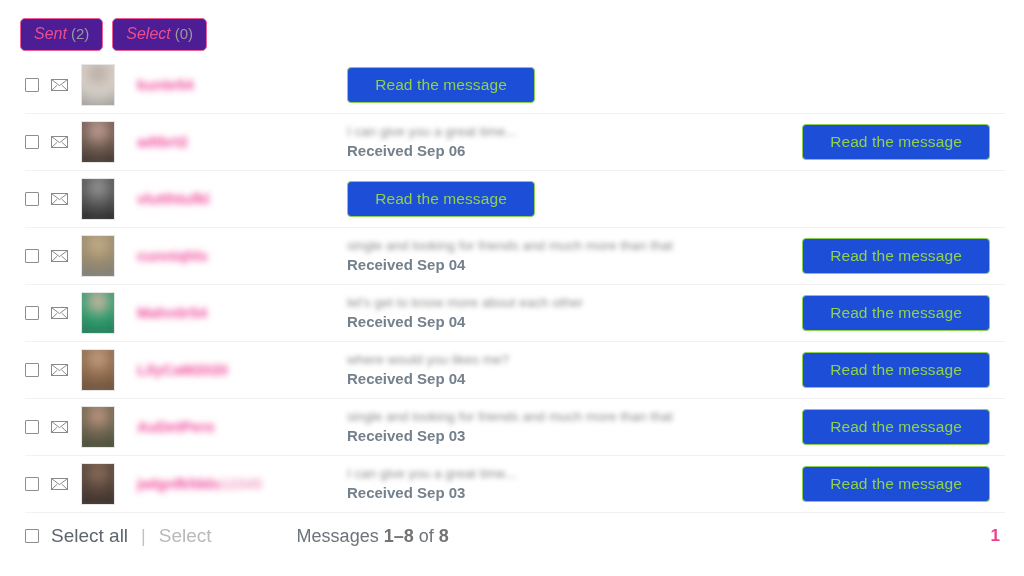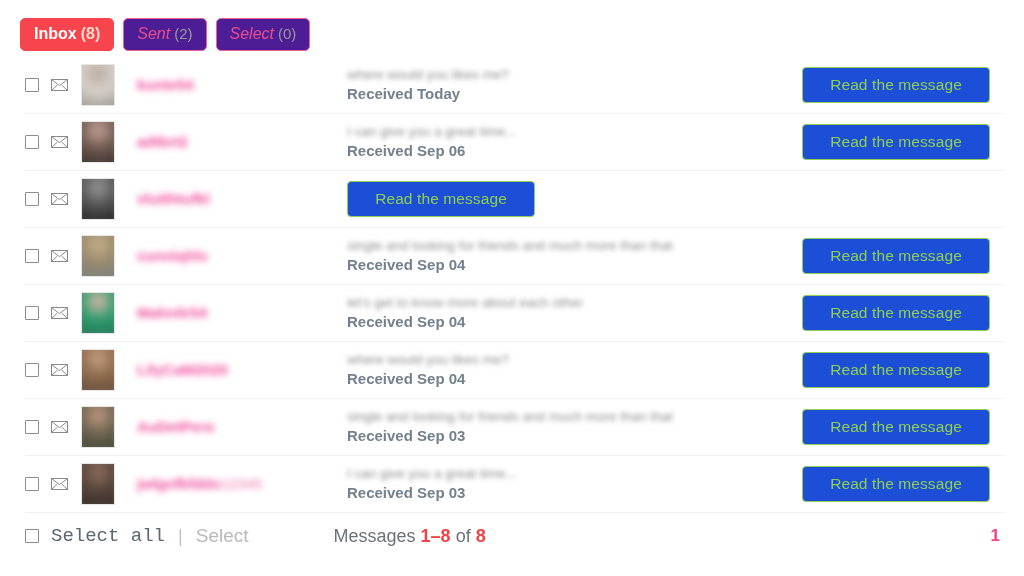--- a/index.html
+++ b/index.html
@@ -193,56 +193,51 @@
     right: 19px;
     top: 0;
     height: 1px;
     background: #f2f2f4;
   }
   .footer .cb { margin-right: 12px; }
   .selall {
     font-size: 19px;
     color: #5c6670;
     cursor: pointer;
-    font-family: Liberation Mono, monospace;
   }
   .sep {
     font-size: 18px;
     color: #c2c2c2;
     margin: 0 13px;
   }
   .delete {
     font-size: 19px;
     color: #b9b9b9;
     cursor: pointer;
   }
   .msgcount {
     margin-left: 85px;
     font-size: 18px;
     color: #6d737a;
     white-space: nowrap;
   }
-  .msgcount b { font-weight: 700; color: #ef4444; }
+  .msgcount b { font-weight: 700; color: #737373; }
   .pager {
     position: absolute;
     right: 24px;
     font-size: 17px;
     font-weight: 700;
     color: #ec3f8c;
     cursor: pointer;
   }
 </style>
 </head>
 <body>
 
 <div class="tabbar">
-  <div class="tab active">
-    <span class="tab-label">Inbox</span>
-    <span class="tab-count">(8)</span>
-  </div>
   <div class="tab">
     <span class="tab-label">Sent</span>
     <span class="tab-count">(2)</span>
   </div>
   <div class="tab">
     <span class="tab-label">Select</span>
     <span class="tab-count">(0)</span>
   </div>
 </div>
 
@@ -253,24 +248,20 @@
         <svg width="17" height="12" viewBox="0 0 17 12" aria-hidden="true">
           <rect x="0.5" y="0.5" width="16" height="11" fill="#ffffff" stroke="#8a8a8a"></rect>
           <path d="M0.5 0.5 L8.5 6.6 L16.5 0.5" fill="none" stroke="#8a8a8a"></path>
           <path d="M0.5 11.5 L6.2 6.2 M16.5 11.5 L10.8 6.2" fill="none" stroke="#8a8a8a"></path>
         </svg>
       </div>
       <div class="avatar">
         <div class="blurimg" style="background-image:radial-gradient(circle at 50% 28%, #b8aa9e 0%, #d8d2cc 42%, #8c8782 100%),linear-gradient(160deg, #f1eeea 0%, #d8d2cc 60%, #8c8782 100%)"></div>
       </div>
       <div class="uname"><span>kunte54</span><span class="seg2"></span></div>
-      <div class="body">
-        <div class="preview">where would you likes me?</div>
-        <div class="received">Received Today</div>
-      </div>
       <button class="readbtn">Read the message</button>
     </li>
     <li class="row">
       <div class="cb"></div>
       <div class="env">
         <svg width="17" height="12" viewBox="0 0 17 12" aria-hidden="true">
           <rect x="0.5" y="0.5" width="16" height="11" fill="#ffffff" stroke="#8a8a8a"></rect>
           <path d="M0.5 0.5 L8.5 6.6 L16.5 0.5" fill="none" stroke="#8a8a8a"></path>
           <path d="M0.5 11.5 L6.2 6.2 M16.5 11.5 L10.8 6.2" fill="none" stroke="#8a8a8a"></path>
         </svg>

